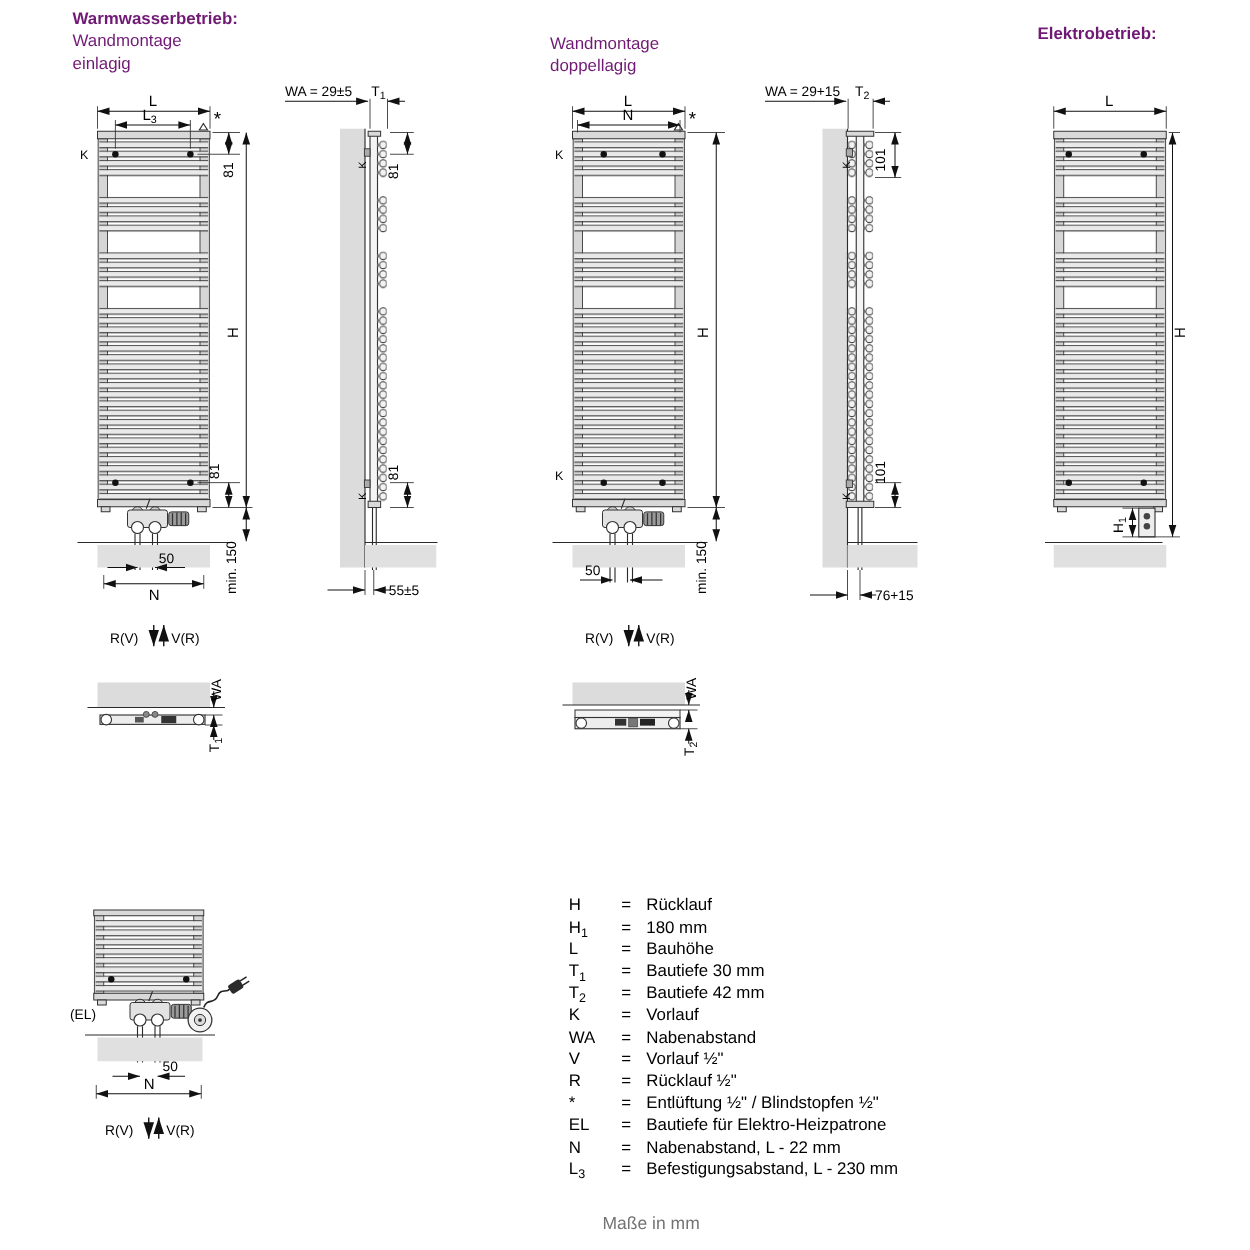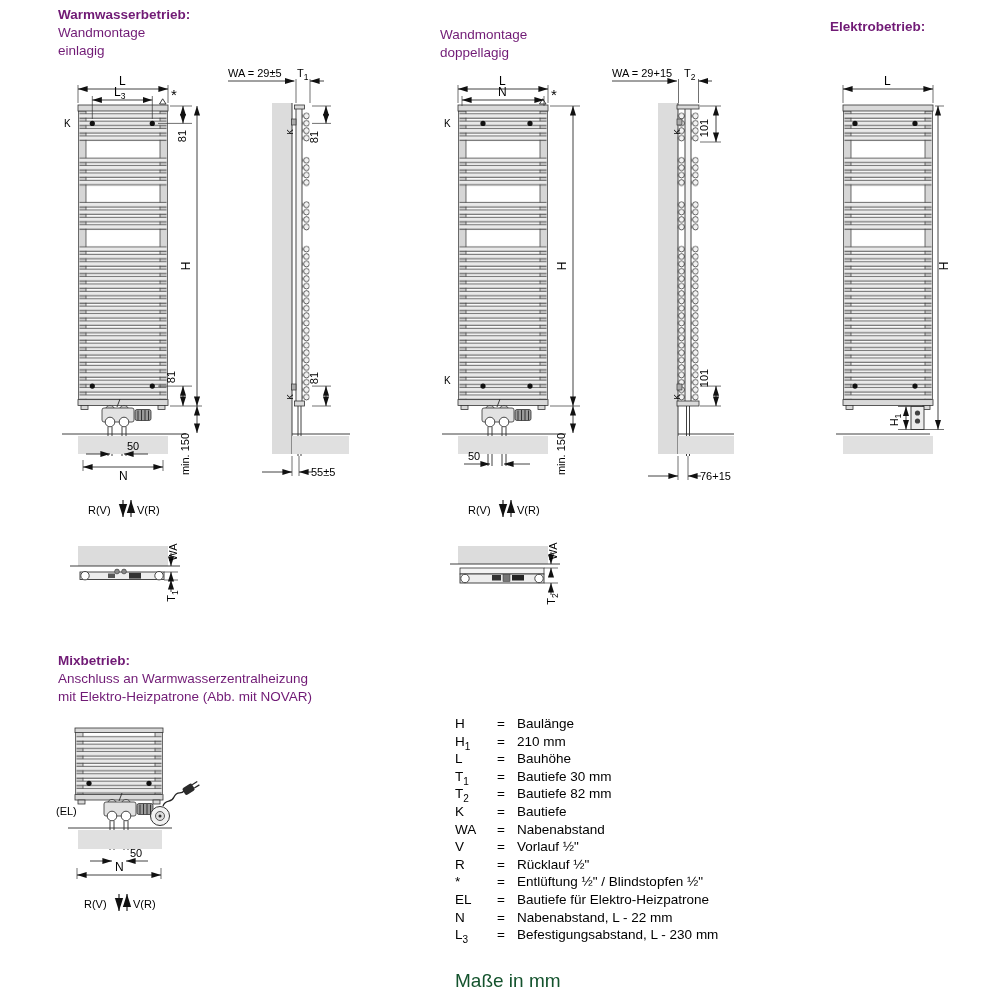--- a/index.html
+++ b/index.html
@@ -8,21 +8,21 @@
   .page{position:absolute;inset:0;width:1000px;height:1000px;overflow:hidden;background:#fff}
   svg.draw{position:absolute;left:0;top:0}
   .hdr{position:absolute;font-size:13.5px;line-height:18px;color:#701a75;white-space:nowrap}
   .hdr .b{font-weight:700}
   .legend{position:absolute;left:455px;top:716px;font-size:13.5px;color:#000}
   .lrow{display:flex;height:17.6px;align-items:baseline}
   .lsym{width:42px;white-space:nowrap}
   .leq{width:20px}
   .ldesc{white-space:nowrap}
   sub{font-size:10px}
-  .footer{position:absolute;left:455px;top:970px;font-size:19px;color:#14532d}
+  .footer{position:absolute;left:482px;top:970px;font-size:14px;color:#737373}
   svg text{font-family:"Liberation Sans",sans-serif;fill:#000}
   .t11{font-size:11px}.t12{font-size:12px}.t10{font-size:10px}.t85{font-size:8.5px}.t14{font-size:15px}
   .bar{fill:#d9d9d9;stroke:#333;stroke-width:0.8}
   .rail{fill:#d6d6d6;stroke:#333;stroke-width:0.7}
   .panel{fill:#f4f4f4;stroke:#333;stroke-width:0.9}
   .dim{stroke:#111;stroke-width:0.8;fill:none}
   .dimb{stroke:#111;stroke-width:1.1;fill:none}
   .ext{stroke:#333;stroke-width:0.7;fill:none}
   .out{stroke:#2a2a2a;stroke-width:0.9;fill:none}
   .wall{fill:#dcdcdc}
@@ -381,89 +381,84 @@
 
 <div class="hdr" style="left:440px;top:26px">
   <div>Wandmontage</div>
   <div>doppellagig</div>
 </div>
 
 <div class="hdr" style="left:830px;top:18px">
   <div class="b">Elektrobetrieb:</div>
 </div>
 
-<div class="hdr" style="left:58px;top:652px">
-  <div class="b">Mixbetrieb:</div>
-  <div>Anschluss an Warmwasserzentralheizung</div>
-  <div>mit Elektro-Heizpatrone (Abb. mit NOVAR)</div>
+
+<div class="legend">
+  <div class="lrow">
+        <span class="lsym"><span>H</span><sub></sub></span>
+        <span class="leq">=</span>
+        <span class="ldesc">Rücklauf</span>
+      </div>
+  <div class="lrow">
+        <span class="lsym"><span>H</span><sub>1</sub></span>
+        <span class="leq">=</span>
+        <span class="ldesc">180 mm</span>
+      </div>
+  <div class="lrow">
+        <span class="lsym"><span>L</span><sub></sub></span>
+        <span class="leq">=</span>
+        <span class="ldesc">Bauhöhe</span>
+      </div>
+  <div class="lrow">
+        <span class="lsym"><span>T</span><sub>1</sub></span>
+        <span class="leq">=</span>
+        <span class="ldesc">Bautiefe 30 mm</span>
+      </div>
+  <div class="lrow">
+        <span class="lsym"><span>T</span><sub>2</sub></span>
+        <span class="leq">=</span>
+        <span class="ldesc">Bautiefe 42 mm</span>
+      </div>
+  <div class="lrow">
+        <span class="lsym"><span>K</span><sub></sub></span>
+        <span class="leq">=</span>
+        <span class="ldesc">Vorlauf</span>
+      </div>
+  <div class="lrow">
+        <span class="lsym"><span>WA</span><sub></sub></span>
+        <span class="leq">=</span>
+        <span class="ldesc">Nabenabstand</span>
+      </div>
+  <div class="lrow">
+        <span class="lsym"><span>V</span><sub></sub></span>
+        <span class="leq">=</span>
+        <span class="ldesc">Vorlauf ½"</span>
+      </div>
+  <div class="lrow">
+        <span class="lsym"><span>R</span><sub></sub></span>
+        <span class="leq">=</span>
+        <span class="ldesc">Rücklauf ½"</span>
+      </div>
+  <div class="lrow">
+        <span class="lsym"><span>*</span><sub></sub></span>
+        <span class="leq">=</span>
+        <span class="ldesc">Entlüftung ½" / Blindstopfen ½"</span>
+      </div>
+  <div class="lrow">
+        <span class="lsym"><span>EL</span><sub></sub></span>
+        <span class="leq">=</span>
+        <span class="ldesc">Bautiefe für Elektro-Heizpatrone</span>
+      </div>
+  <div class="lrow">
+        <span class="lsym"><span>N</span><sub></sub></span>
+        <span class="leq">=</span>
+        <span class="ldesc">Nabenabstand, L - 22 mm</span>
+      </div>
+  <div class="lrow">
+        <span class="lsym"><span>L</span><sub>3</sub></span>
+        <span class="leq">=</span>
+        <span class="ldesc">Befestigungsabstand, L - 230 mm</span>
+      </div>
 </div>
 
-<div class="legend">
-  <div class="lrow">
-        <span class="lsym"><span>H</span><sub></sub></span>
-        <span class="leq">=</span>
-        <span class="ldesc">Baulänge</span>
-      </div>
-  <div class="lrow">
-        <span class="lsym"><span>H</span><sub>1</sub></span>
-        <span class="leq">=</span>
-        <span class="ldesc">210 mm</span>
-      </div>
-  <div class="lrow">
-        <span class="lsym"><span>L</span><sub></sub></span>
-        <span class="leq">=</span>
-        <span class="ldesc">Bauhöhe</span>
-      </div>
-  <div class="lrow">
-        <span class="lsym"><span>T</span><sub>1</sub></span>
-        <span class="leq">=</span>
-        <span class="ldesc">Bautiefe 30 mm</span>
-      </div>
-  <div class="lrow">
-        <span class="lsym"><span>T</span><sub>2</sub></span>
-        <span class="leq">=</span>
-        <span class="ldesc">Bautiefe 82 mm</span>
-      </div>
-  <div class="lrow">
-        <span class="lsym"><span>K</span><sub></sub></span>
-        <span class="leq">=</span>
-        <span class="ldesc">Bautiefe</span>
-      </div>
-  <div class="lrow">
-        <span class="lsym"><span>WA</span><sub></sub></span>
-        <span class="leq">=</span>
-        <span class="ldesc">Nabenabstand</span>
-      </div>
-  <div class="lrow">
-        <span class="lsym"><span>V</span><sub></sub></span>
-        <span class="leq">=</span>
-        <span class="ldesc">Vorlauf ½"</span>
-      </div>
-  <div class="lrow">
-        <span class="lsym"><span>R</span><sub></sub></span>
-        <span class="leq">=</span>
-        <span class="ldesc">Rücklauf ½"</span>
-      </div>
-  <div class="lrow">
-        <span class="lsym"><span>*</span><sub></sub></span>
-        <span class="leq">=</span>
-        <span class="ldesc">Entlüftung ½" / Blindstopfen ½"</span>
-      </div>
-  <div class="lrow">
-        <span class="lsym"><span>EL</span><sub></sub></span>
-        <span class="leq">=</span>
-        <span class="ldesc">Bautiefe für Elektro-Heizpatrone</span>
-      </div>
-  <div class="lrow">
-        <span class="lsym"><span>N</span><sub></sub></span>
-        <span class="leq">=</span>
-        <span class="ldesc">Nabenabstand, L - 22 mm</span>
-      </div>
-  <div class="lrow">
-        <span class="lsym"><span>L</span><sub>3</sub></span>
-        <span class="leq">=</span>
-        <span class="ldesc">Befestigungsabstand, L - 230 mm</span>
-      </div>
+<div class="footer">Maße in mm</div>
+
 </div>
 
-<div class="footer">Maße in mm</div>
-
-</div>
-
 </body></html>

